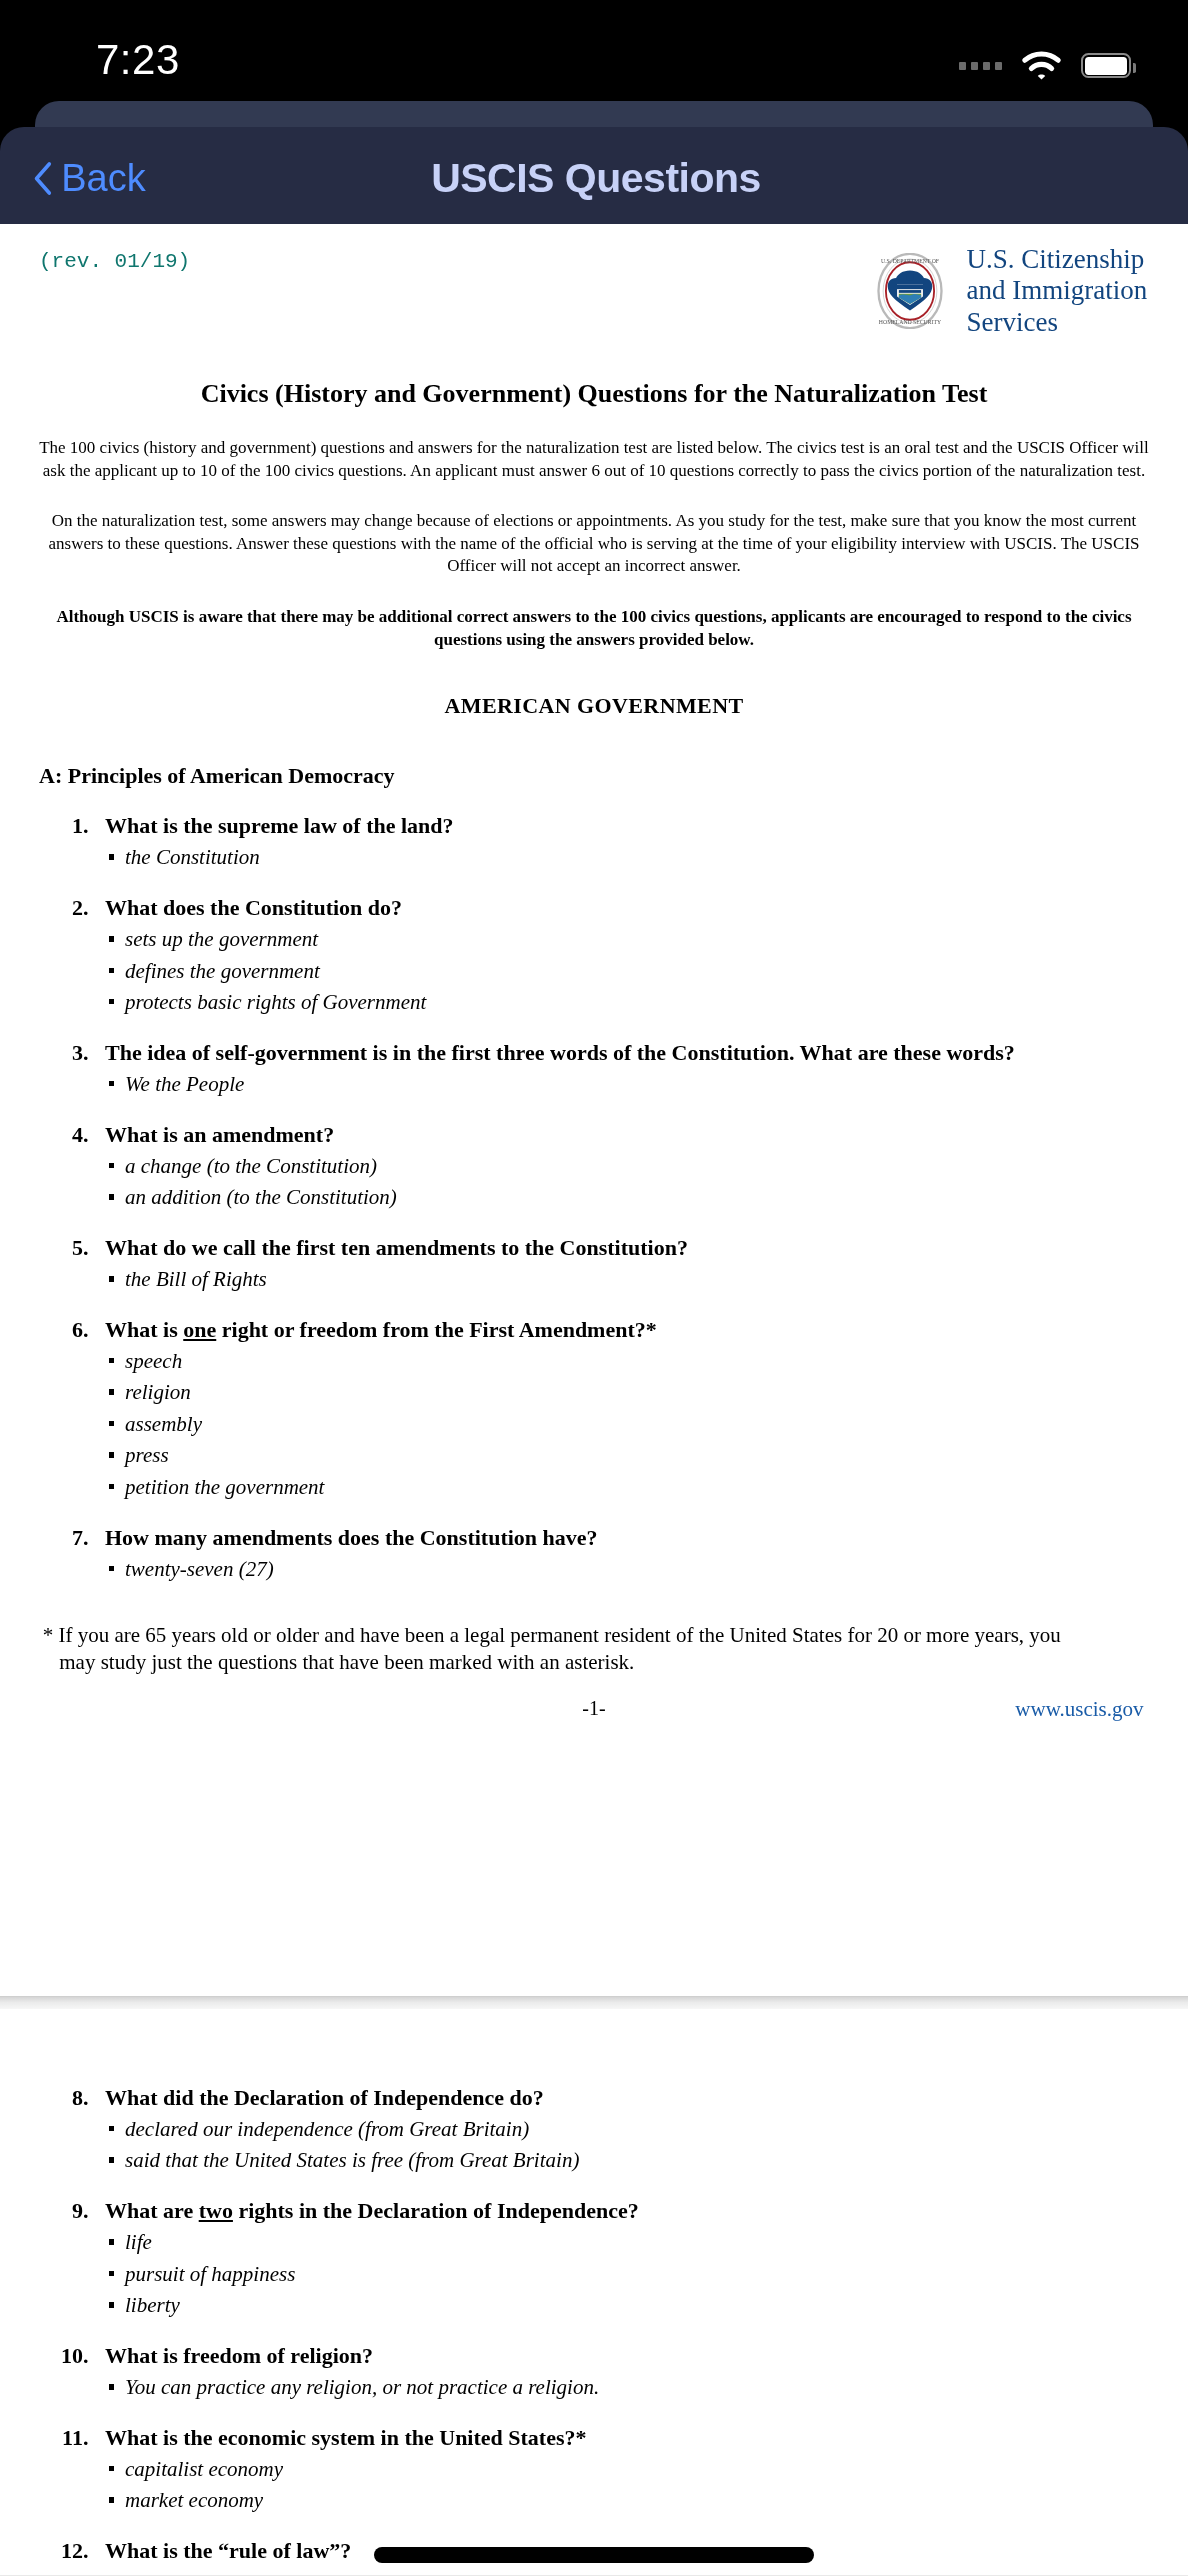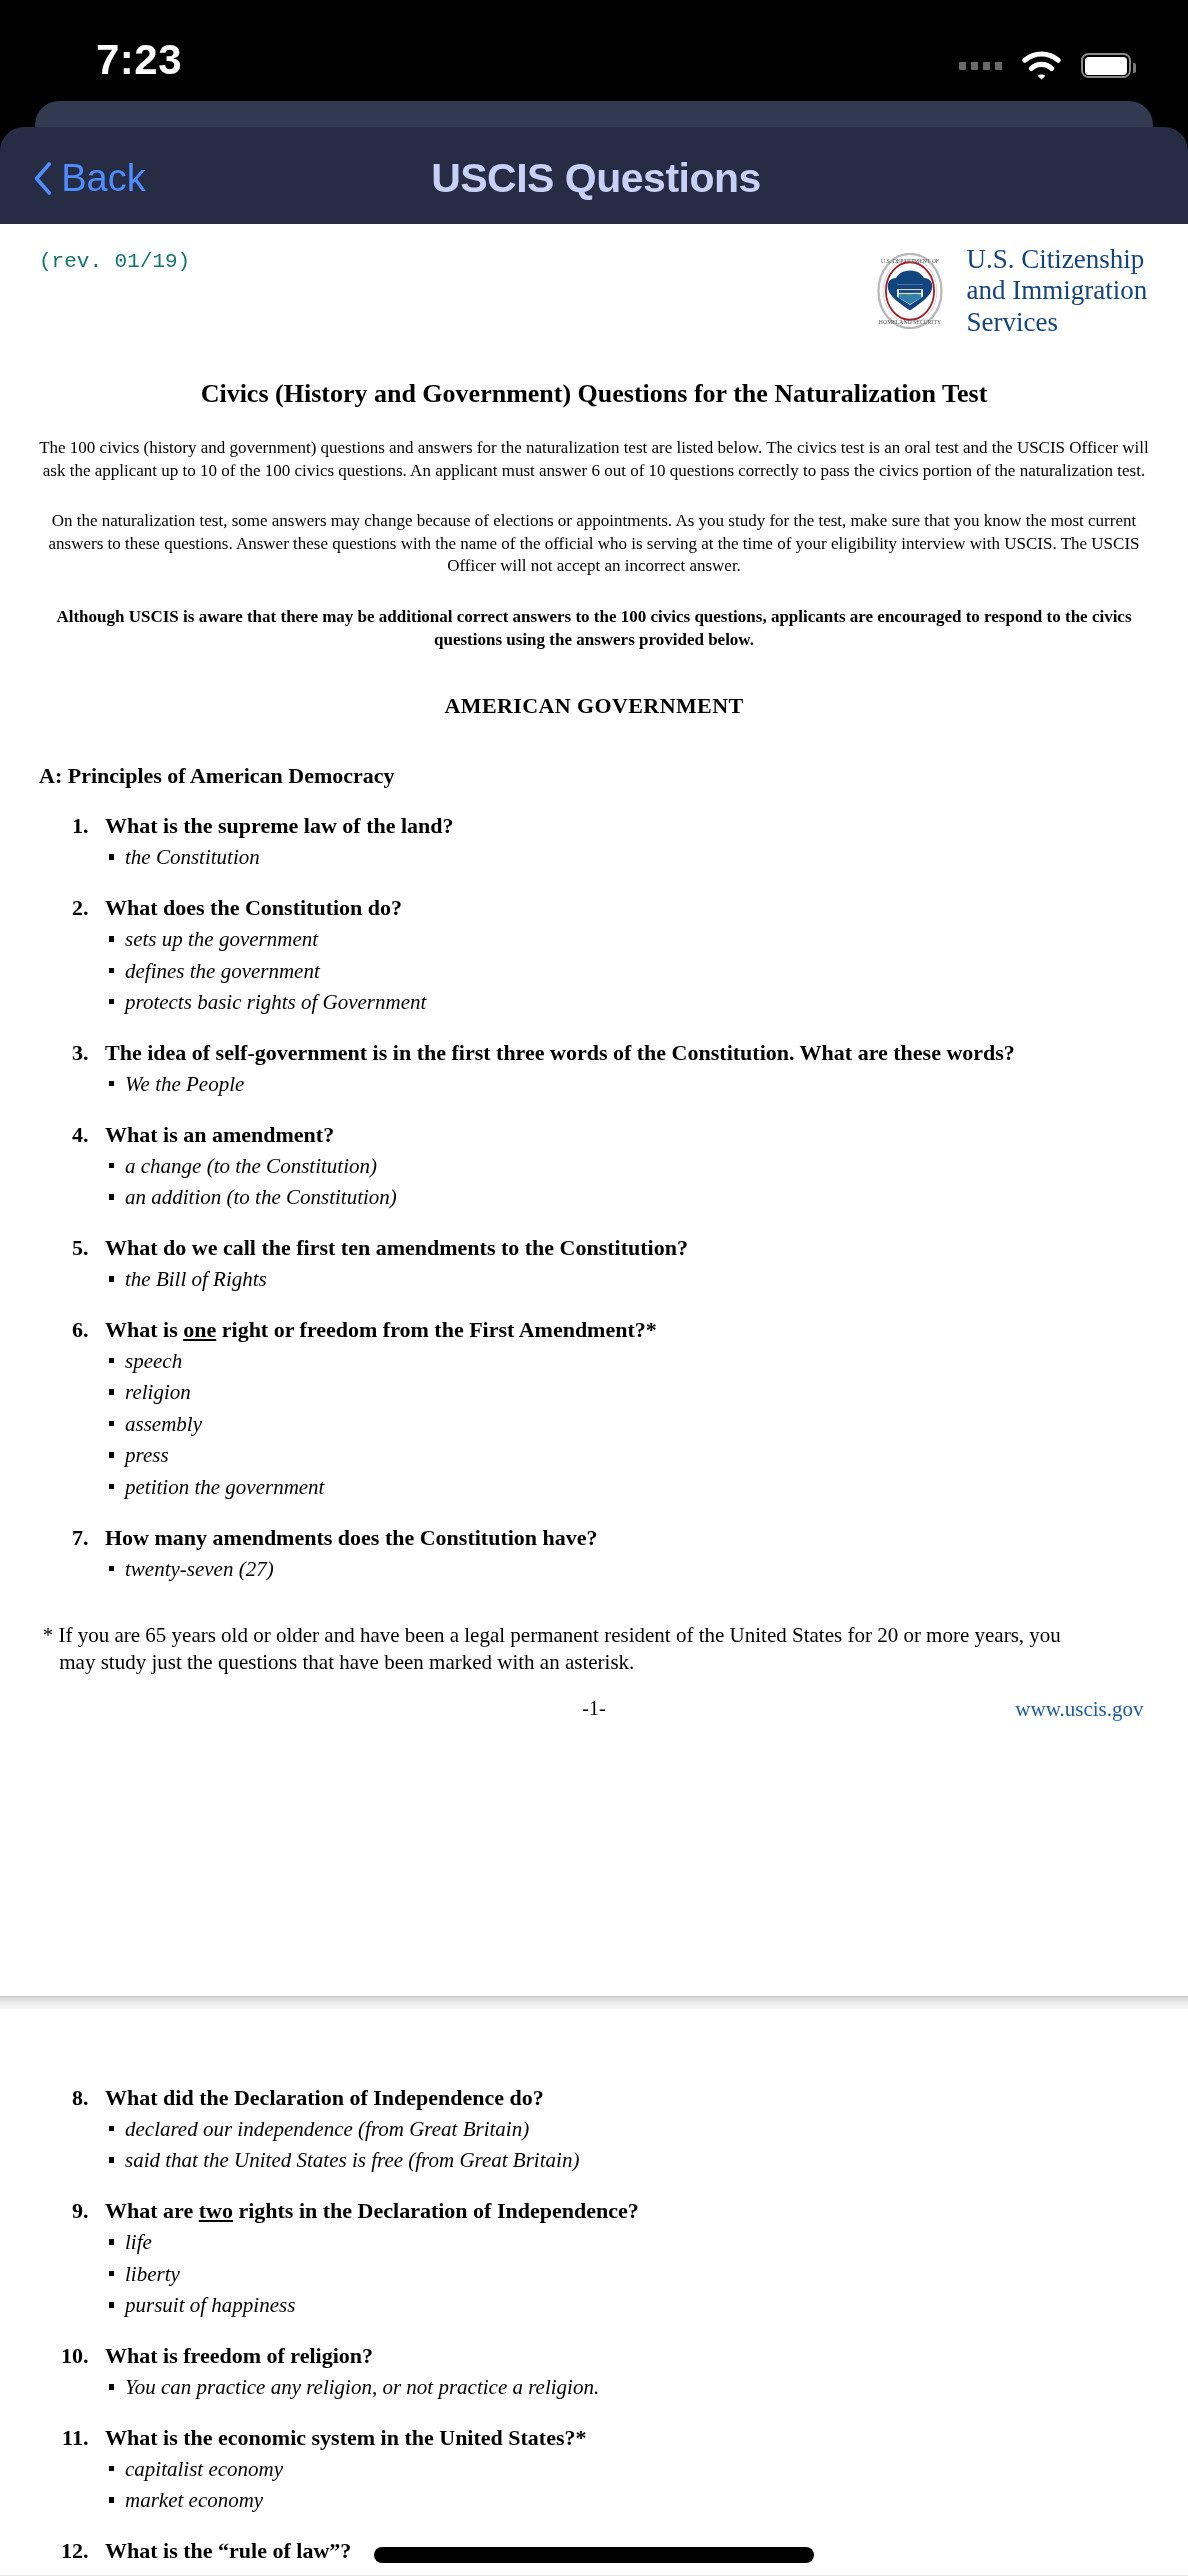--- a/index.html
+++ b/index.html
@@ -15,21 +15,21 @@
     position:relative;
     height:101px;
     background:#000;
     display:flex;
     align-items:flex-end;
     padding:0 57px 16.6px 57px;
   }
   .status-time{
     color:#fff;
     font-size:42px;
-    font-weight:700;
+    font-weight:400;
     letter-spacing:0.5px;
     margin-left:39px;
   }
   .status-right{
     margin-left:auto;
     display:flex;
     align-items:center;
     gap:20px;
     padding-bottom:3.7px;
   }
@@ -360,22 +360,22 @@
                 <li class="ans">said that the United States is free (from Great Britain)</li>
               </ul>
             </div>
           </div>
           <div class="qitem">
             <div class="qnum">9.</div>
             <div class="qbody">
               <div class="qtext">What are <u>two</u> rights in the Declaration of Independence?</div>
               <ul class="ans-list">
                 <li class="ans">life</li>
+                <li class="ans">pursuit of happiness</li>
                 <li class="ans">liberty</li>
-                <li class="ans">pursuit of happiness</li>
               </ul>
             </div>
           </div>
           <div class="qitem">
             <div class="qnum">10.</div>
             <div class="qbody">
               <div class="qtext">What is freedom of religion?</div>
               <ul class="ans-list">
                 <li class="ans">You can practice any religion, or not practice a religion.</li>
               </ul>

